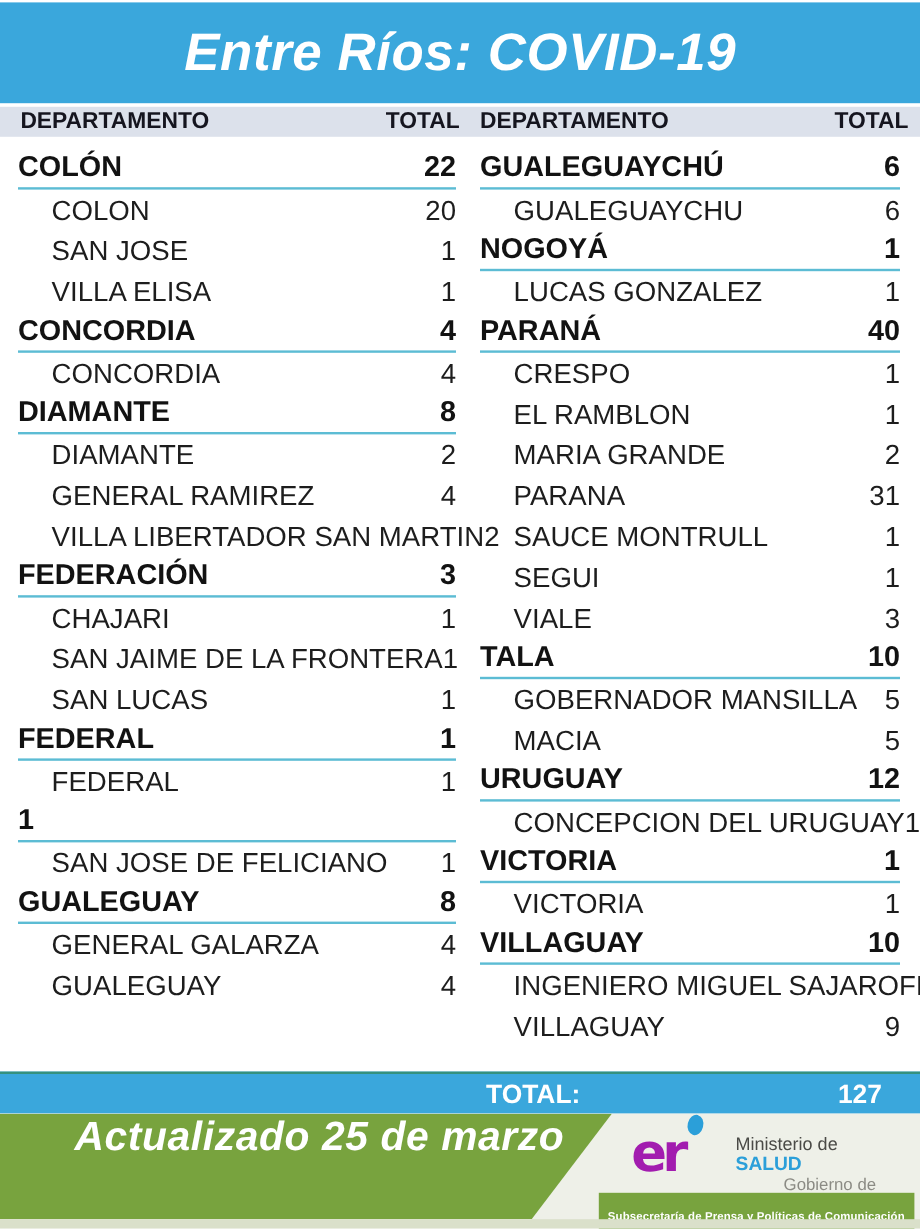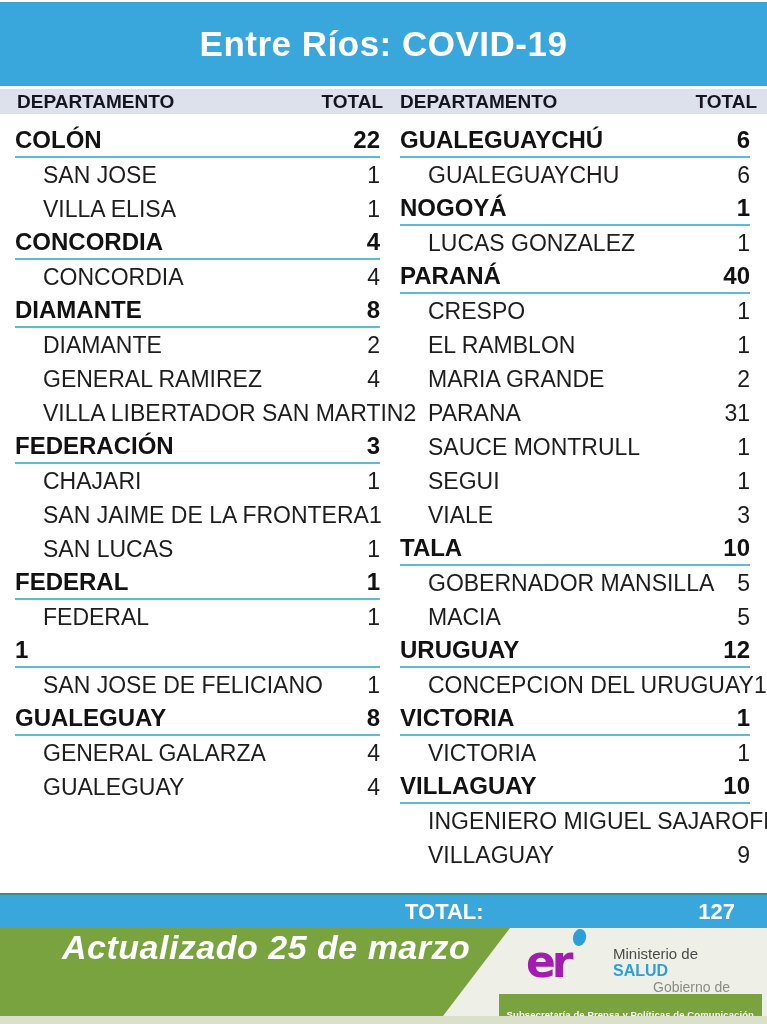--- a/index.html
+++ b/index.html
@@ -15,21 +15,21 @@
     overflow:hidden;
   }
 
   
   .title-bar{
     position:absolute;top:2px;left:0;right:0;height:84px;
     background:#3aa7dc;
     display:flex;align-items:center;justify-content:center;
   }
   .title-bar h1{
-    margin:8px;color:#ffffff;font-size:35px;font-weight:bold;letter-spacing:0.5px;
+    margin:8px;color:#ffffff;font-size:44px;font-weight:bold;letter-spacing:0.5px;font-style:italic;
   }
 
   
   .col-headers{
     position:absolute;top:89px;left:0;right:0;height:25px;
     background:#dce1eb;
   }
   .col-headers span{
     position:absolute;top:1px;
     font-size:19px;font-weight:bold;color:#15151f;line-height:24px;
@@ -128,20 +128,24 @@
     <span class="ch-dept-right">DEPARTAMENTO</span>
     <span class="ch-total-right">TOTAL</span>
   </div>
 
   <div class="table-col left" id="left-col">
       <div class="row dept-row">
         <span>COLÓN</span>
         <span>22</span>
       </div>
       <div class="row loc-row">
+        <span class="loc-name">COLON</span>
+        <span>20</span>
+      </div>
+      <div class="row loc-row">
         <span class="loc-name">SAN JOSE</span>
         <span>1</span>
       </div>
       <div class="row loc-row">
         <span class="loc-name">VILLA ELISA</span>
         <span>1</span>
       </div>
       <div class="row dept-row">
         <span>CONCORDIA</span>
         <span>4</span>

